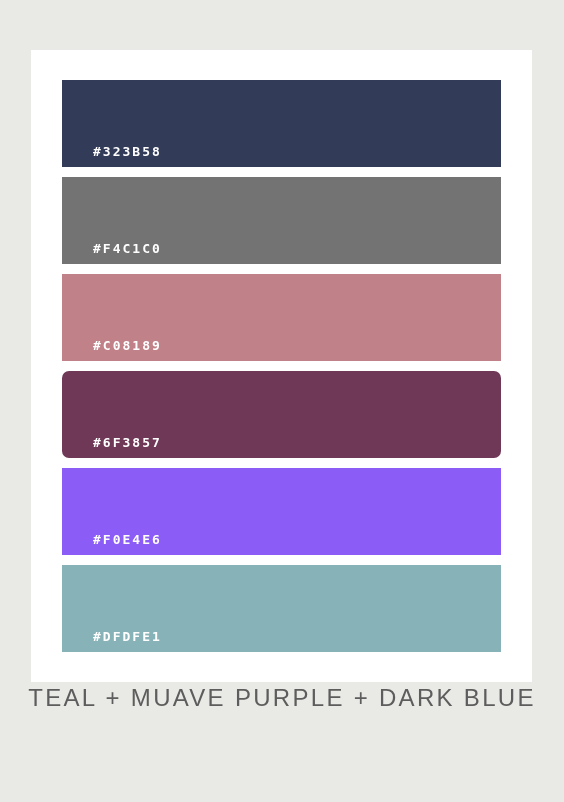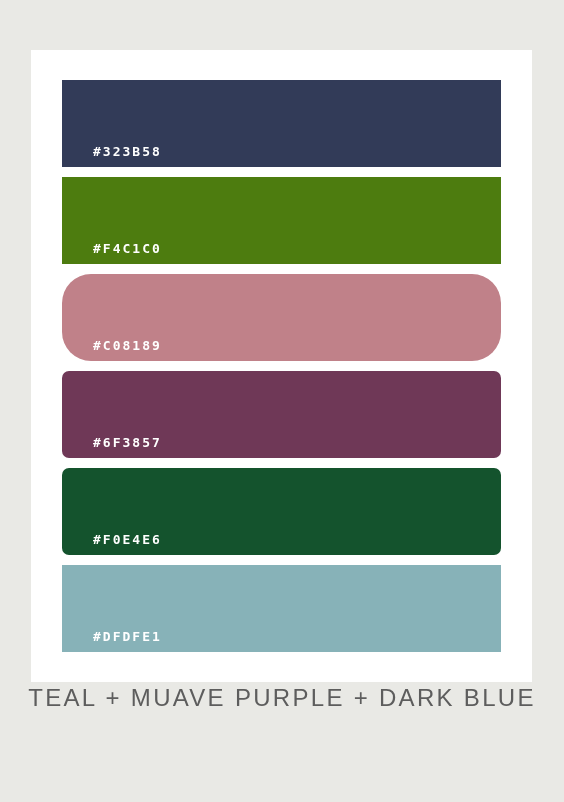--- a/index.html
+++ b/index.html
@@ -101,33 +101,33 @@
 <div class="page" style="background-color: rgb(233, 233, 229);">
 
   <div class="card" style="background-color: rgb(255, 255, 255);">
 
     <div class="swatch-stack">
 
       <div class="swatch" style="background-color: rgb(50, 59, 88);">
         <span class="swatch-label">#323B58</span>
       </div>
 
-      <div class="swatch" style="background-color: #4d7c0f;">
+      <div class="swatch" style="background-color: #737373;">
         <span class="swatch-label">#F4C1C0</span>
       </div>
 
-      <div class="swatch" style="background-color: rgb(192, 129, 137); border-radius: 29px;">
+      <div class="swatch" style="background-color: rgb(192, 129, 137);">
         <span class="swatch-label">#C08189</span>
       </div>
 
       <div class="swatch" style="background-color: rgb(111, 56, 87); border-radius: 7px;">
         <span class="swatch-label">#6F3857</span>
       </div>
 
-      <div class="swatch" style="background-color: #14532d; border-radius: 7px;">
+      <div class="swatch" style="background-color: #8b5cf6;">
         <span class="swatch-label">#F0E4E6</span>
       </div>
 
       <div class="swatch" style="background-color: rgb(135, 178, 184); padding-left: 31px;">
         <span class="swatch-label">#DFDFE1</span>
       </div>
 
     </div>
   </div>
 

